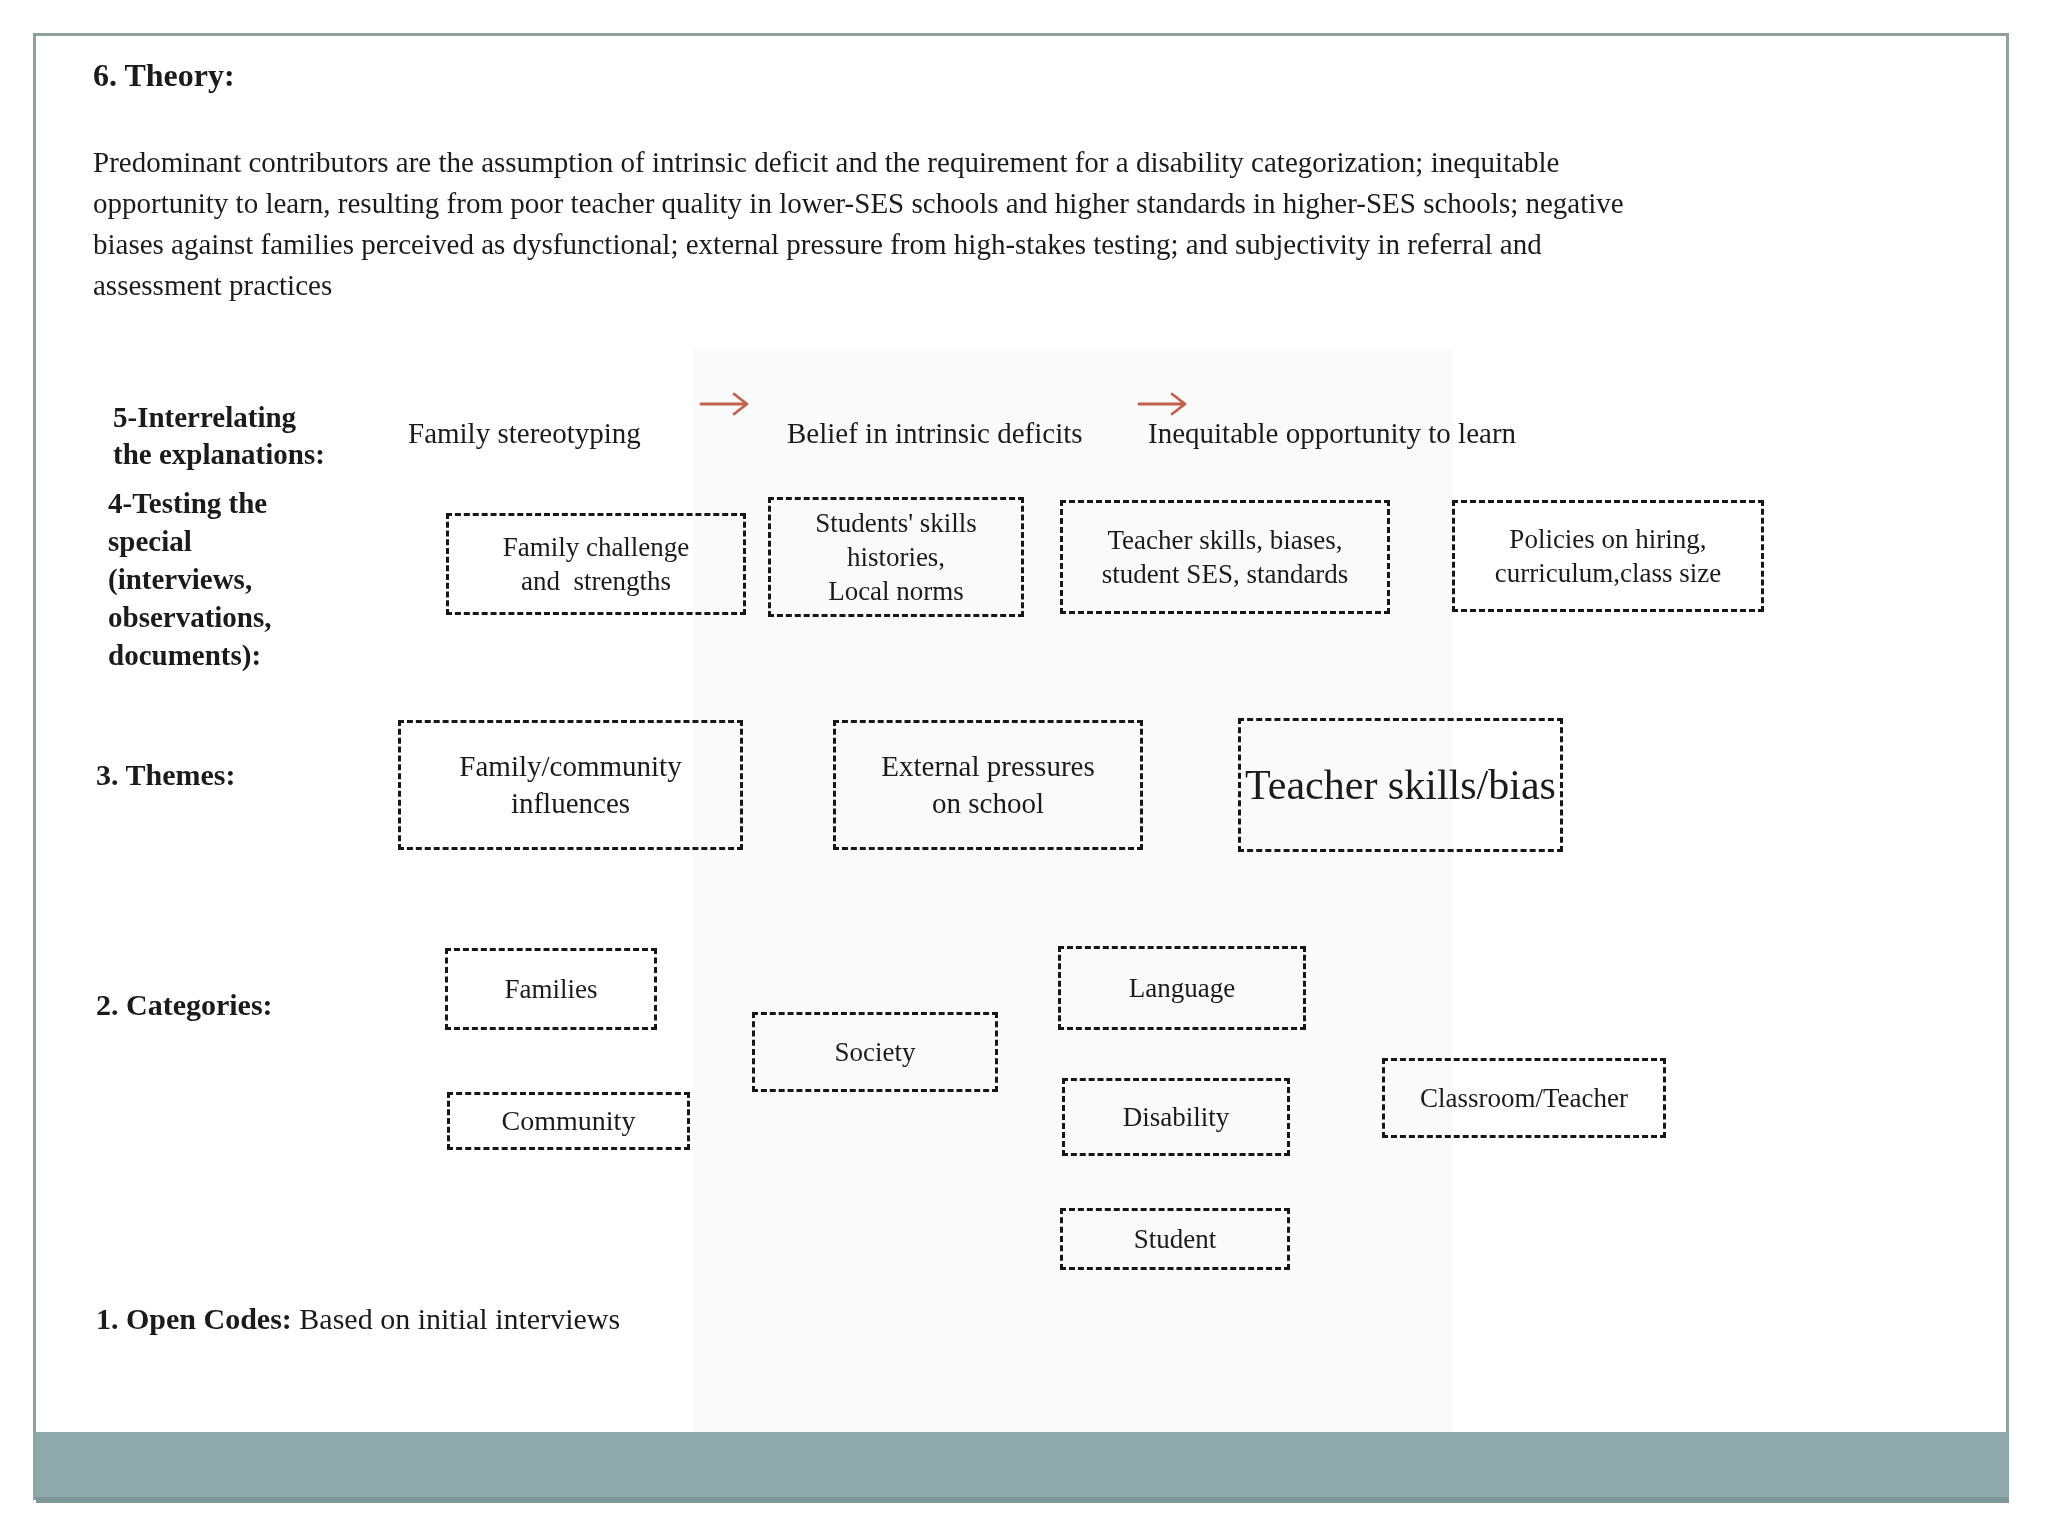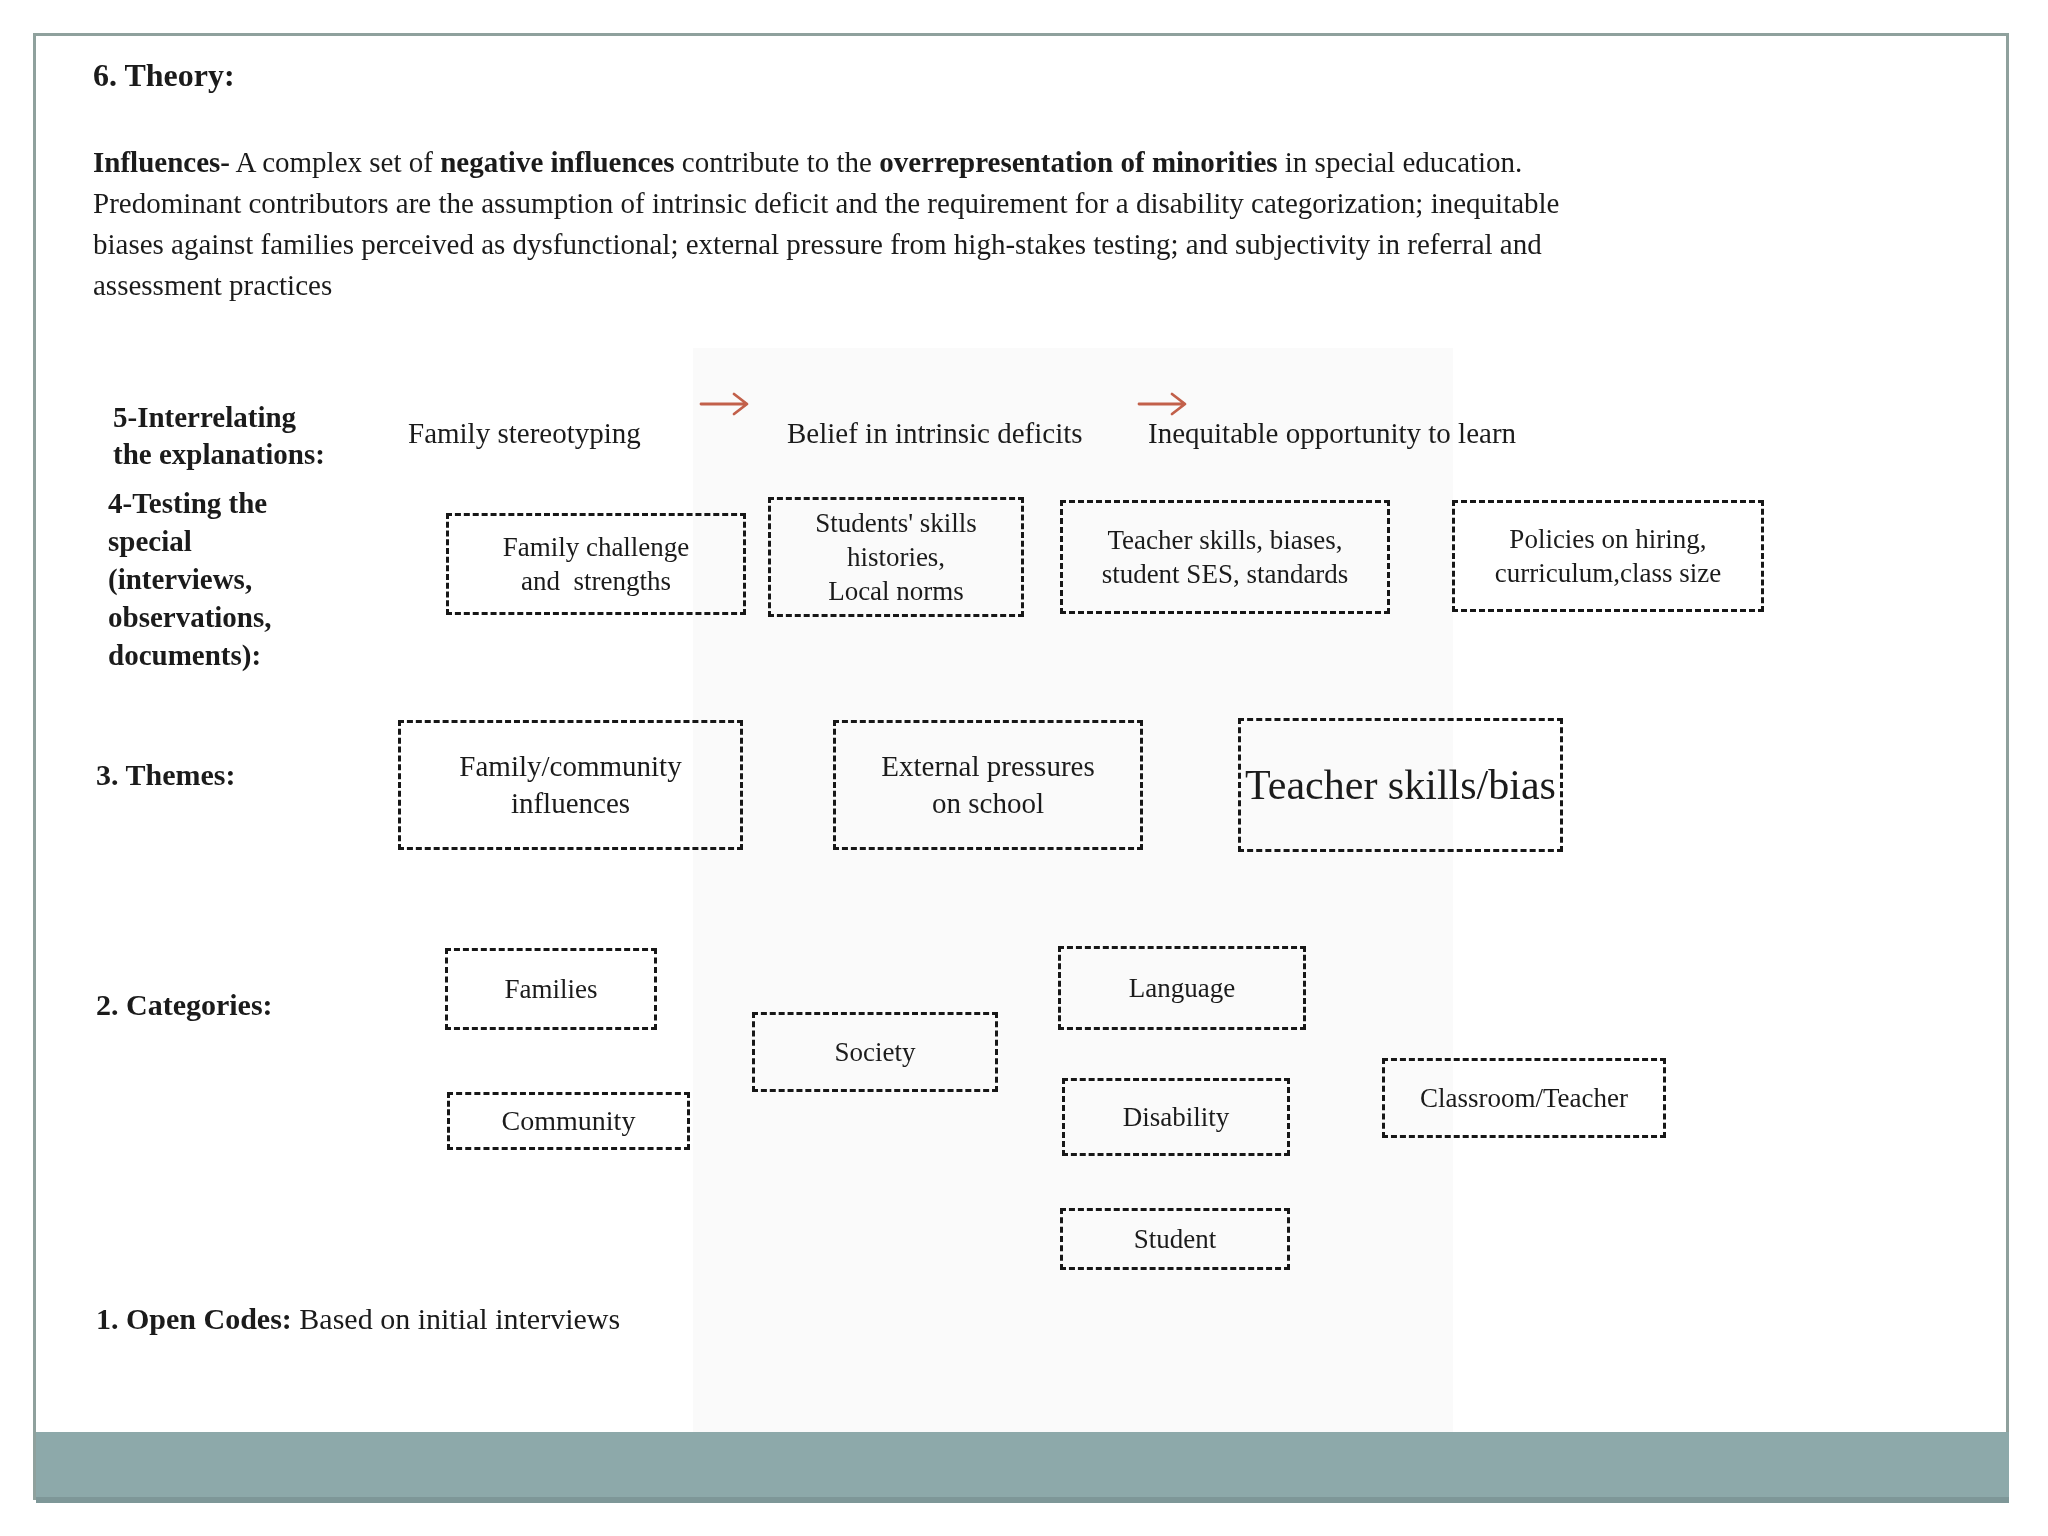--- a/index.html
+++ b/index.html
@@ -70,22 +70,22 @@
 </head>
 <body>
 
 <div class="frame">
   <div class="scan-strip" style="position:absolute;left:657px;top:312px;"></div>
 </div>
 
 <div class="title">6. Theory:</div>
 
 <div class="para">
-  <div class="pline"><span class="b">Influences-</span><span> A complex set of </span><span class="b">negative influences</span><span> contribute to the </span><span class="b">overrepresentation of minorities</span><span> in special education.</span></div>
   <div class="pline">Predominant contributors are the assumption of intrinsic deficit and the requirement for a disability categorization; inequitable</div>
+  <div class="pline">opportunity to learn, resulting from poor teacher quality in lower-SES schools and higher standards in higher-SES schools; negative</div>
   <div class="pline">biases against families perceived as dysfunctional; external pressure from high-stakes testing; and subjectivity in referral and</div>
   <div class="pline">assessment practices</div>
 </div>
 
 <div class="lvl5-label">
   <div>5-Interrelating</div>
   <div>the explanations:</div>
 </div>
 <div class="flow-item fi1">Family stereotyping</div>
 <svg class="arrow ar1" width="62" height="30" viewBox="0 0 62 30">

